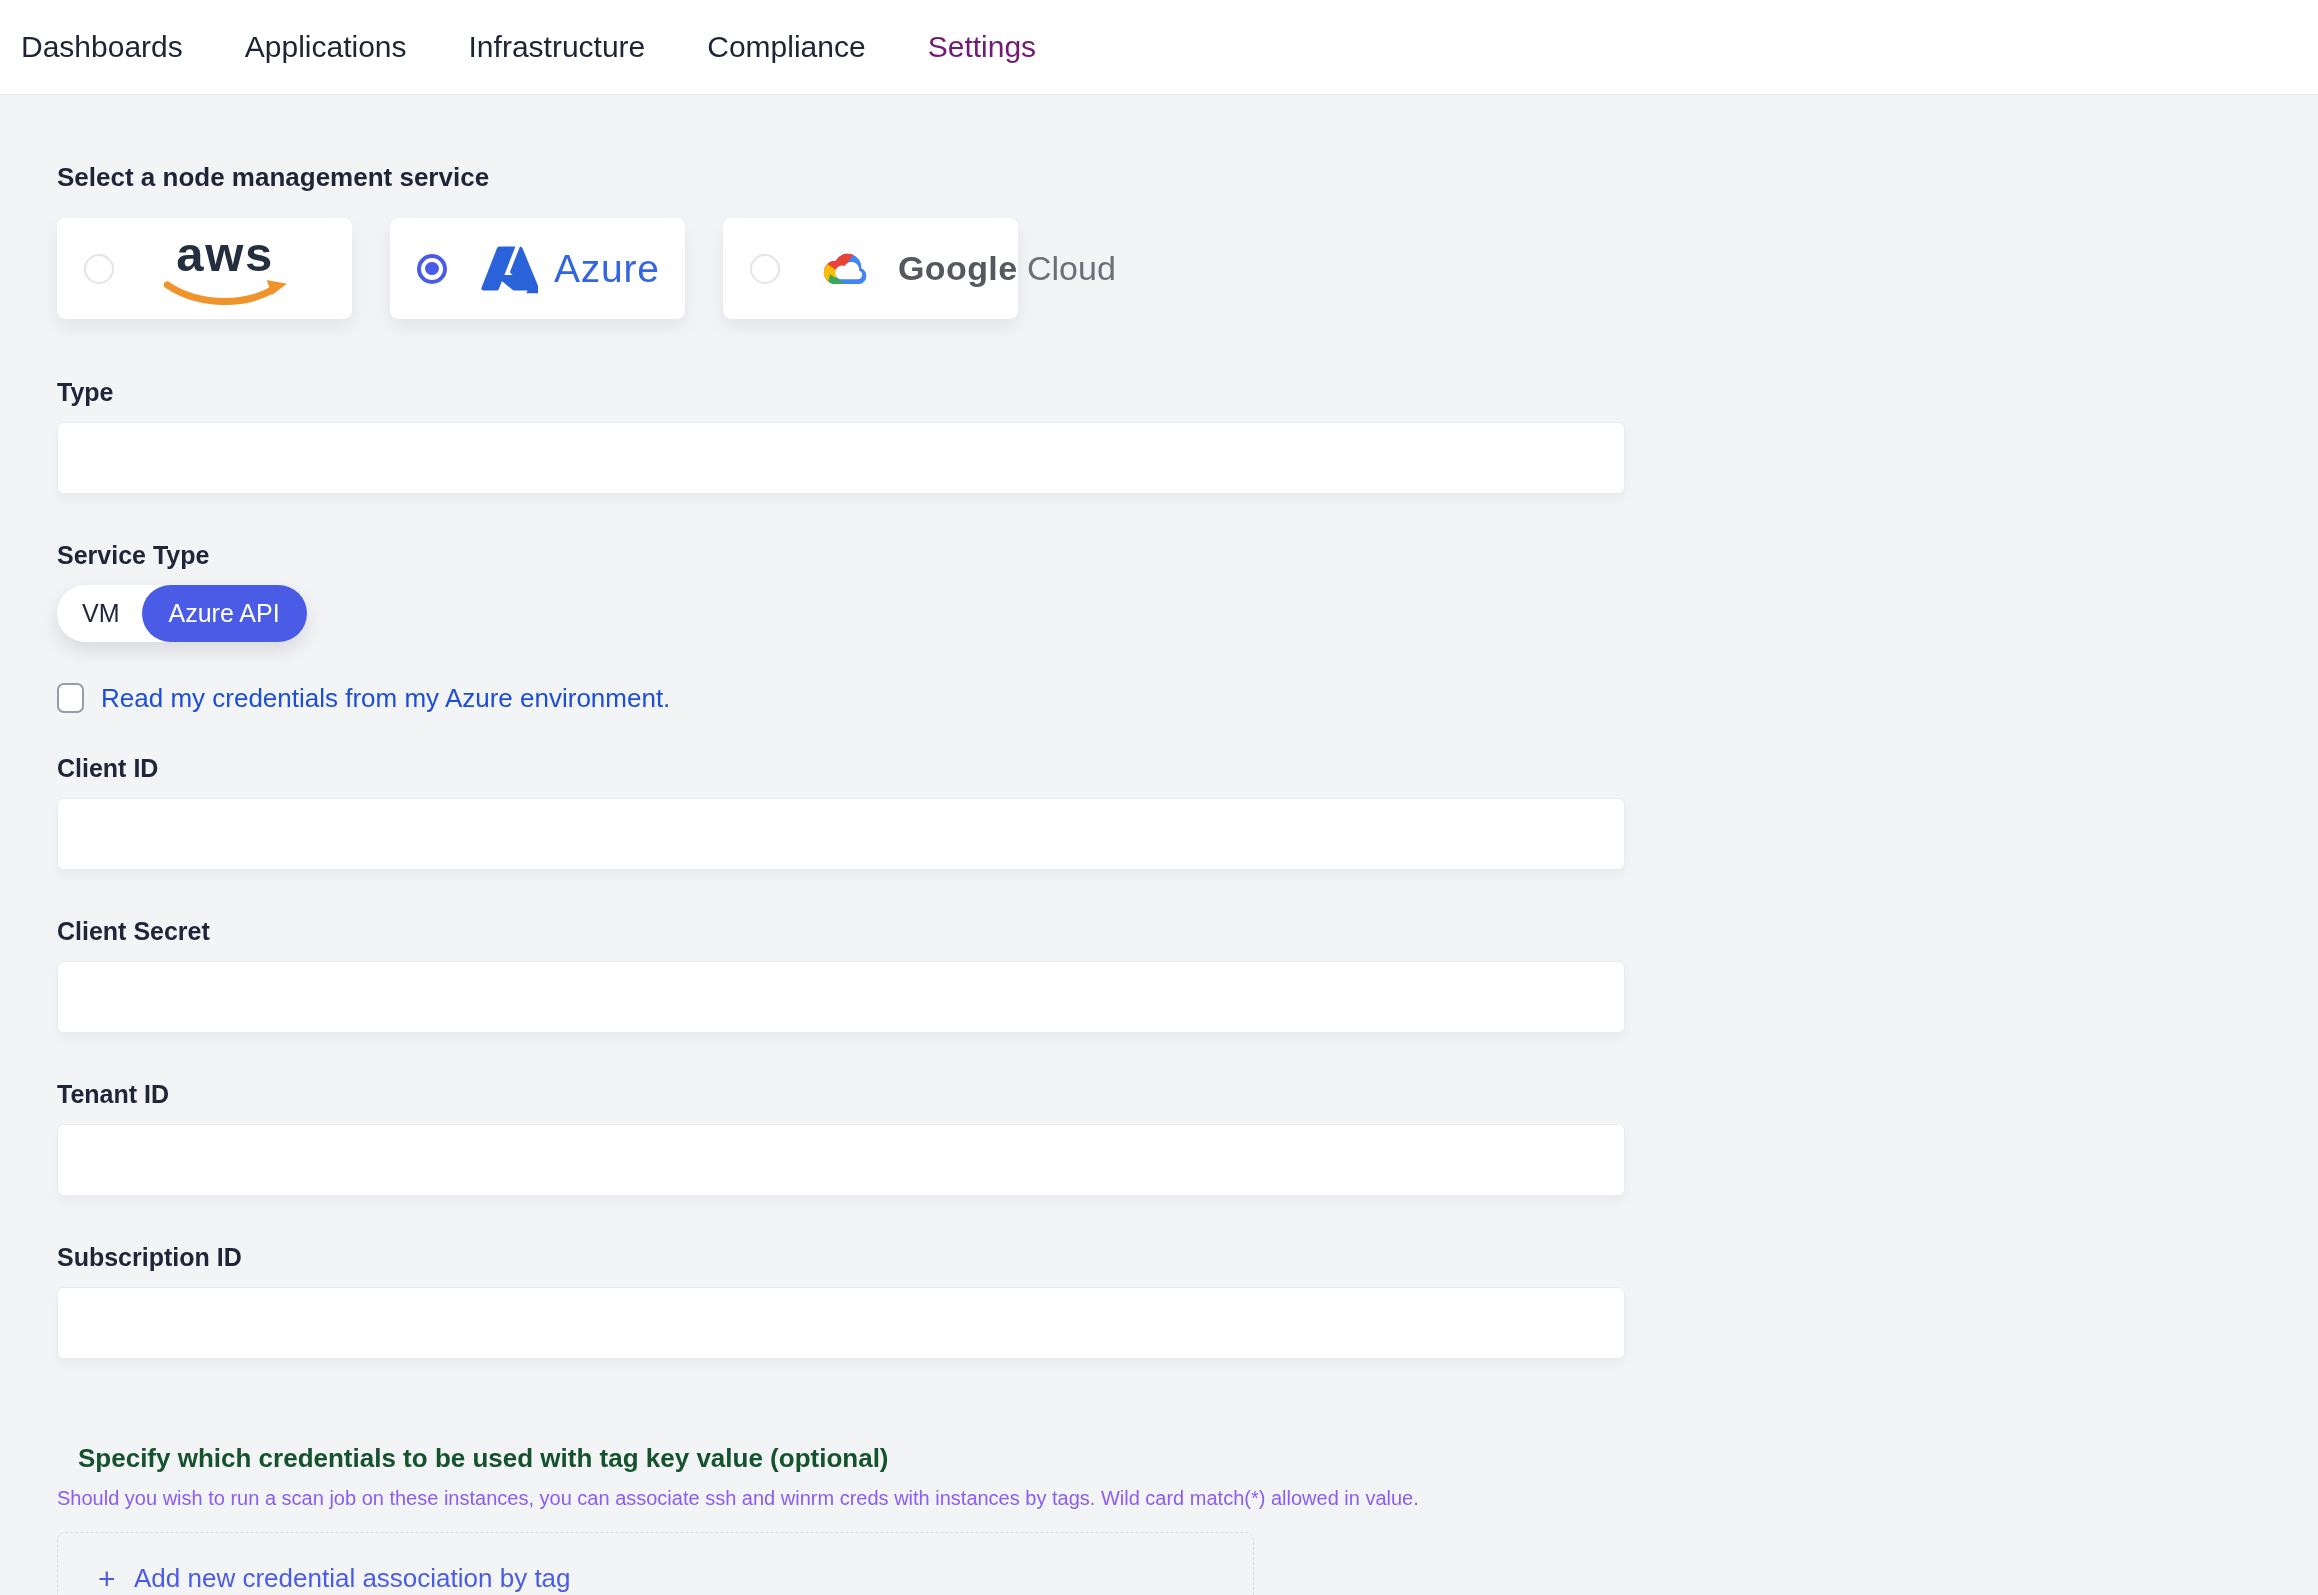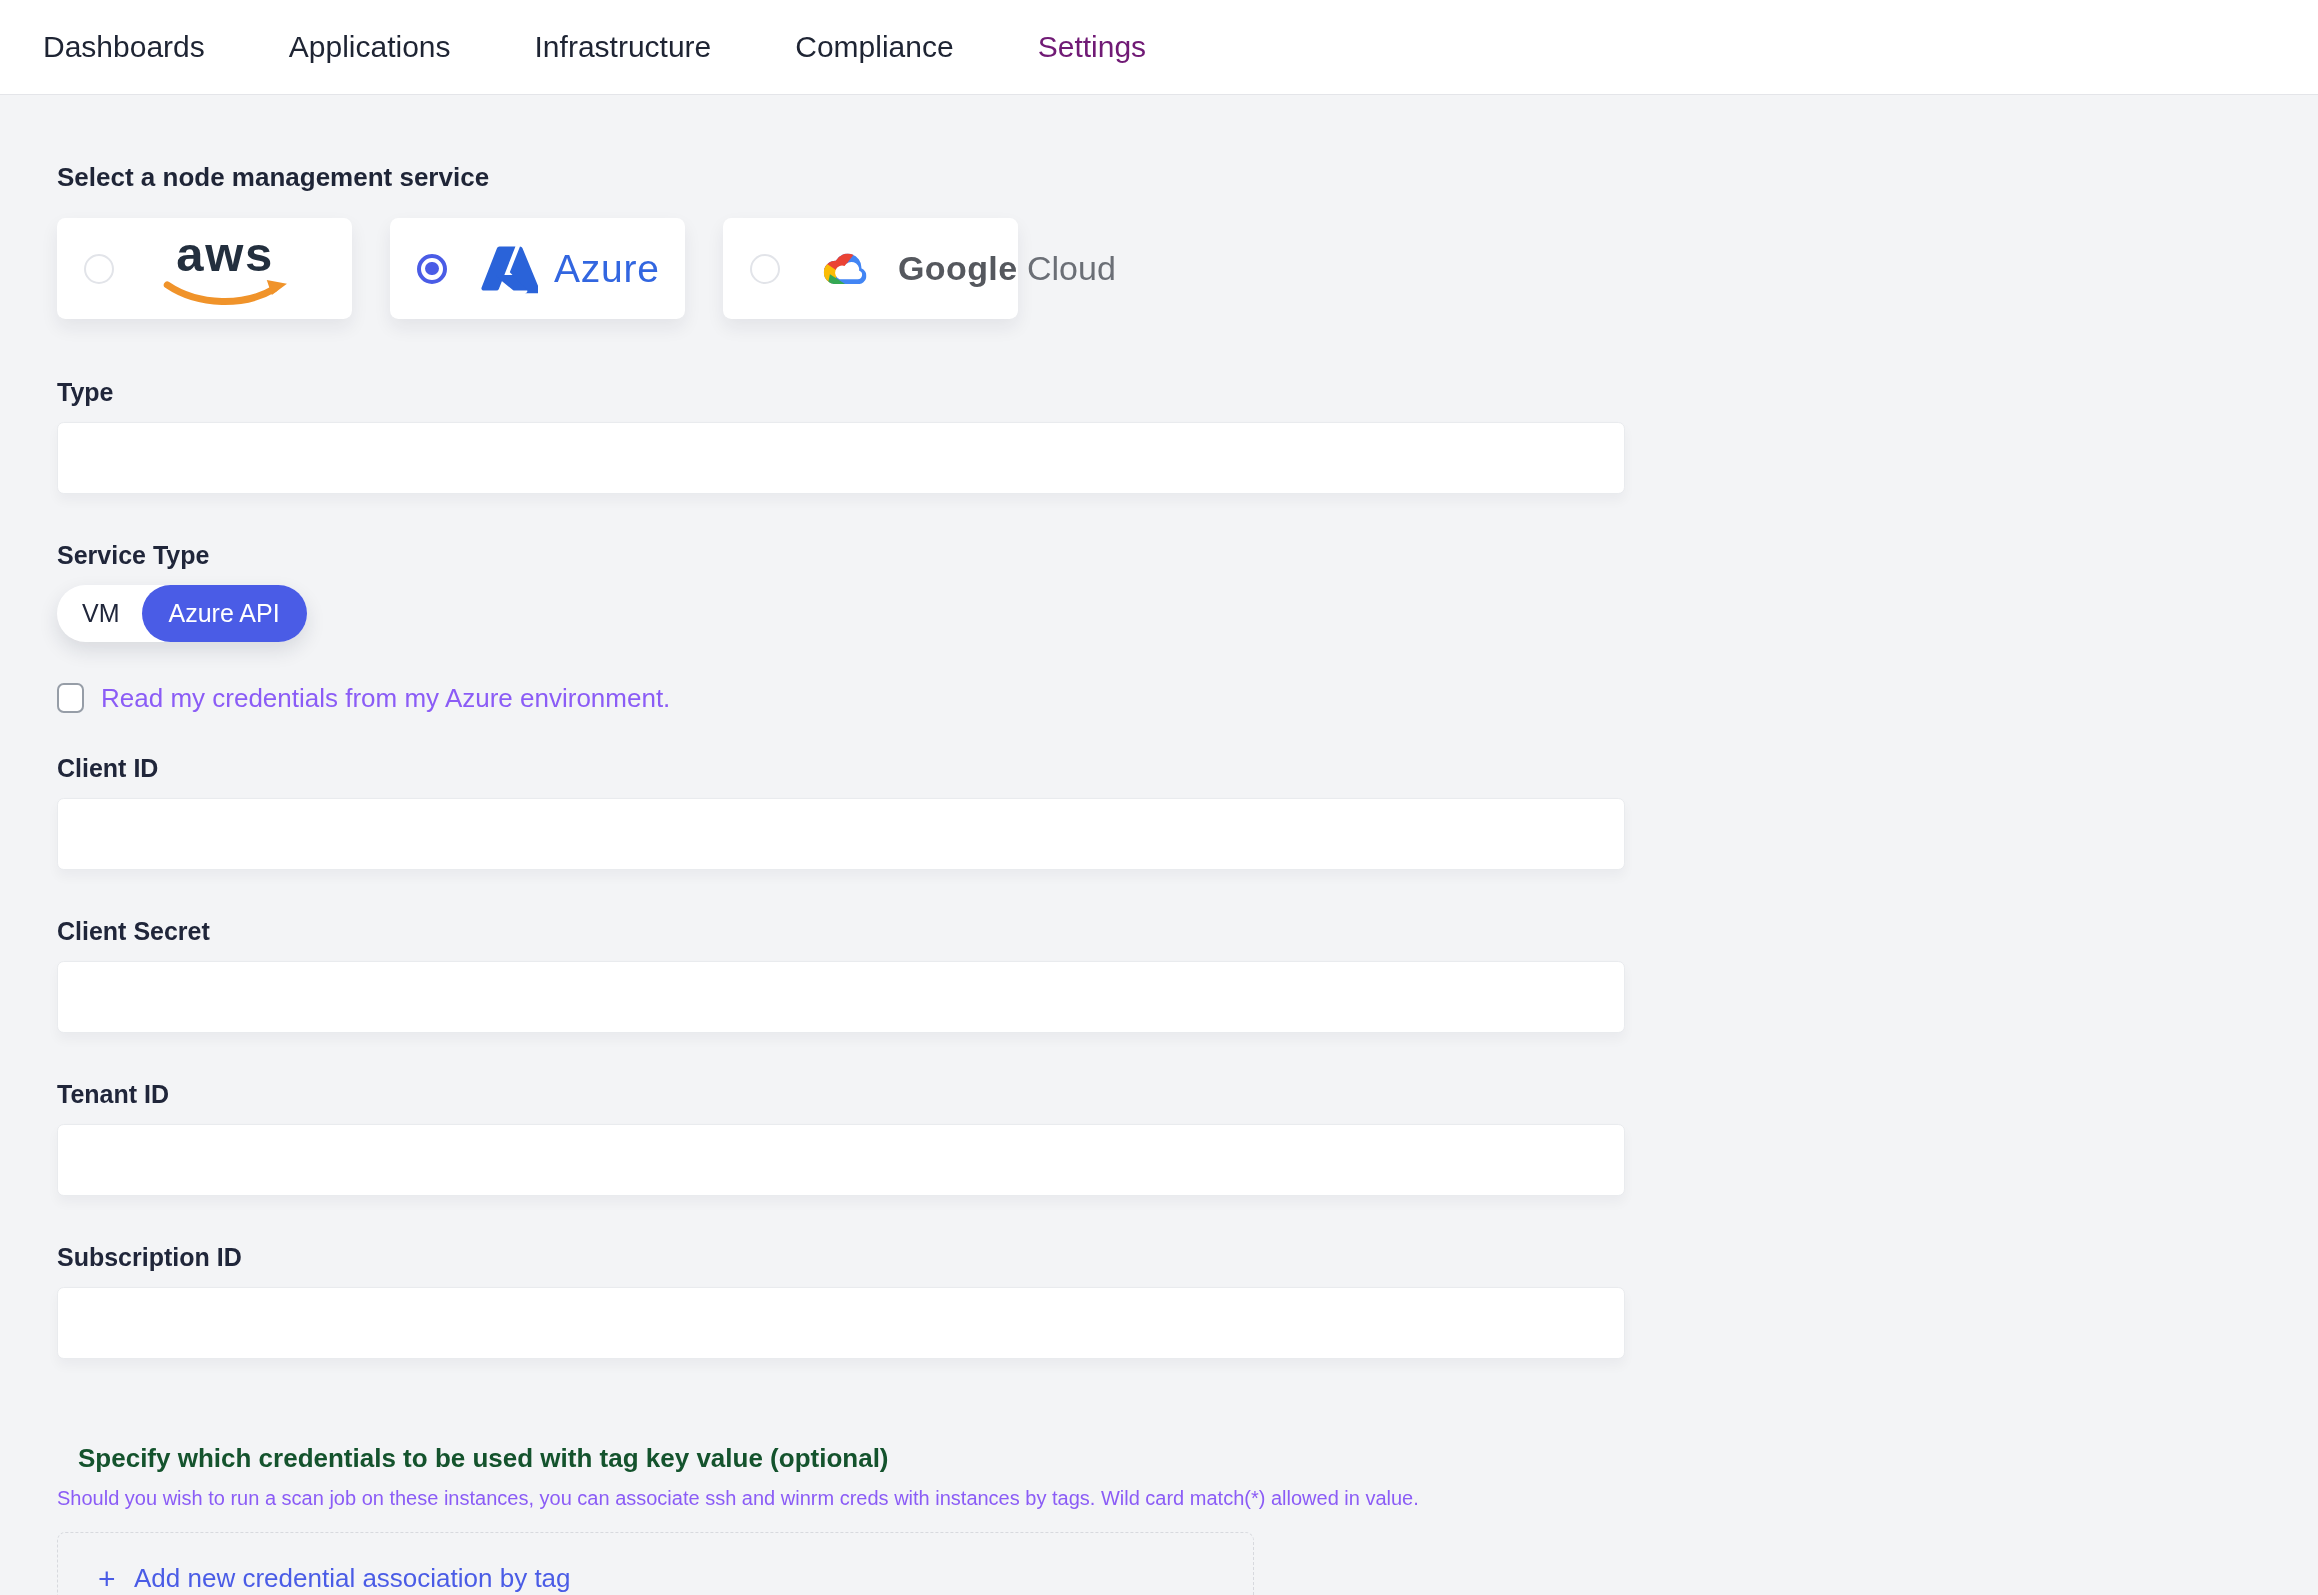--- a/index.html
+++ b/index.html
@@ -18,21 +18,20 @@
     align-items:center;
     padding-left:21px;
   }
   .nav-item {
     font-size:30px;
     color:#1e2433;
     margin-right:62px;
     text-decoration:none;
     cursor:pointer;
     white-space:nowrap;
-    margin-left:22px;
   }
   .nav-item.active { color:#701a75; }
   
   .content { padding:67px 0 0 57px; }
   .section-label {
     font-size:26px;
     font-weight:700;
     color:#1f2537;
     margin-bottom:25px;
   }
@@ -125,21 +124,21 @@
     margin:-3.4px 0 40px 0;
   }
   .checkbox {
     width:27px; height:30px;
     border:2.5px solid #969da7;
     border-radius:6.7px;
     background:#fff;
     cursor:pointer;
     flex:0 0 auto;
   }
-  .checkbox-label { font-size:26px; margin-left:17px; color:#8b5cf6; }
+  .checkbox-label { font-size:26px; margin-left:17px; color:#1d4ed8; }
   
   .tag-section { margin-top:84px; }
   .tag-heading {
     font-size:26px; font-weight:700;
     color:#14532d; white-space:nowrap;margin-left:21px;
   }
   .tag-desc {
     font-size:20px; font-weight:400;
     color:#8b5cf6;
     margin-top:13.5px;

